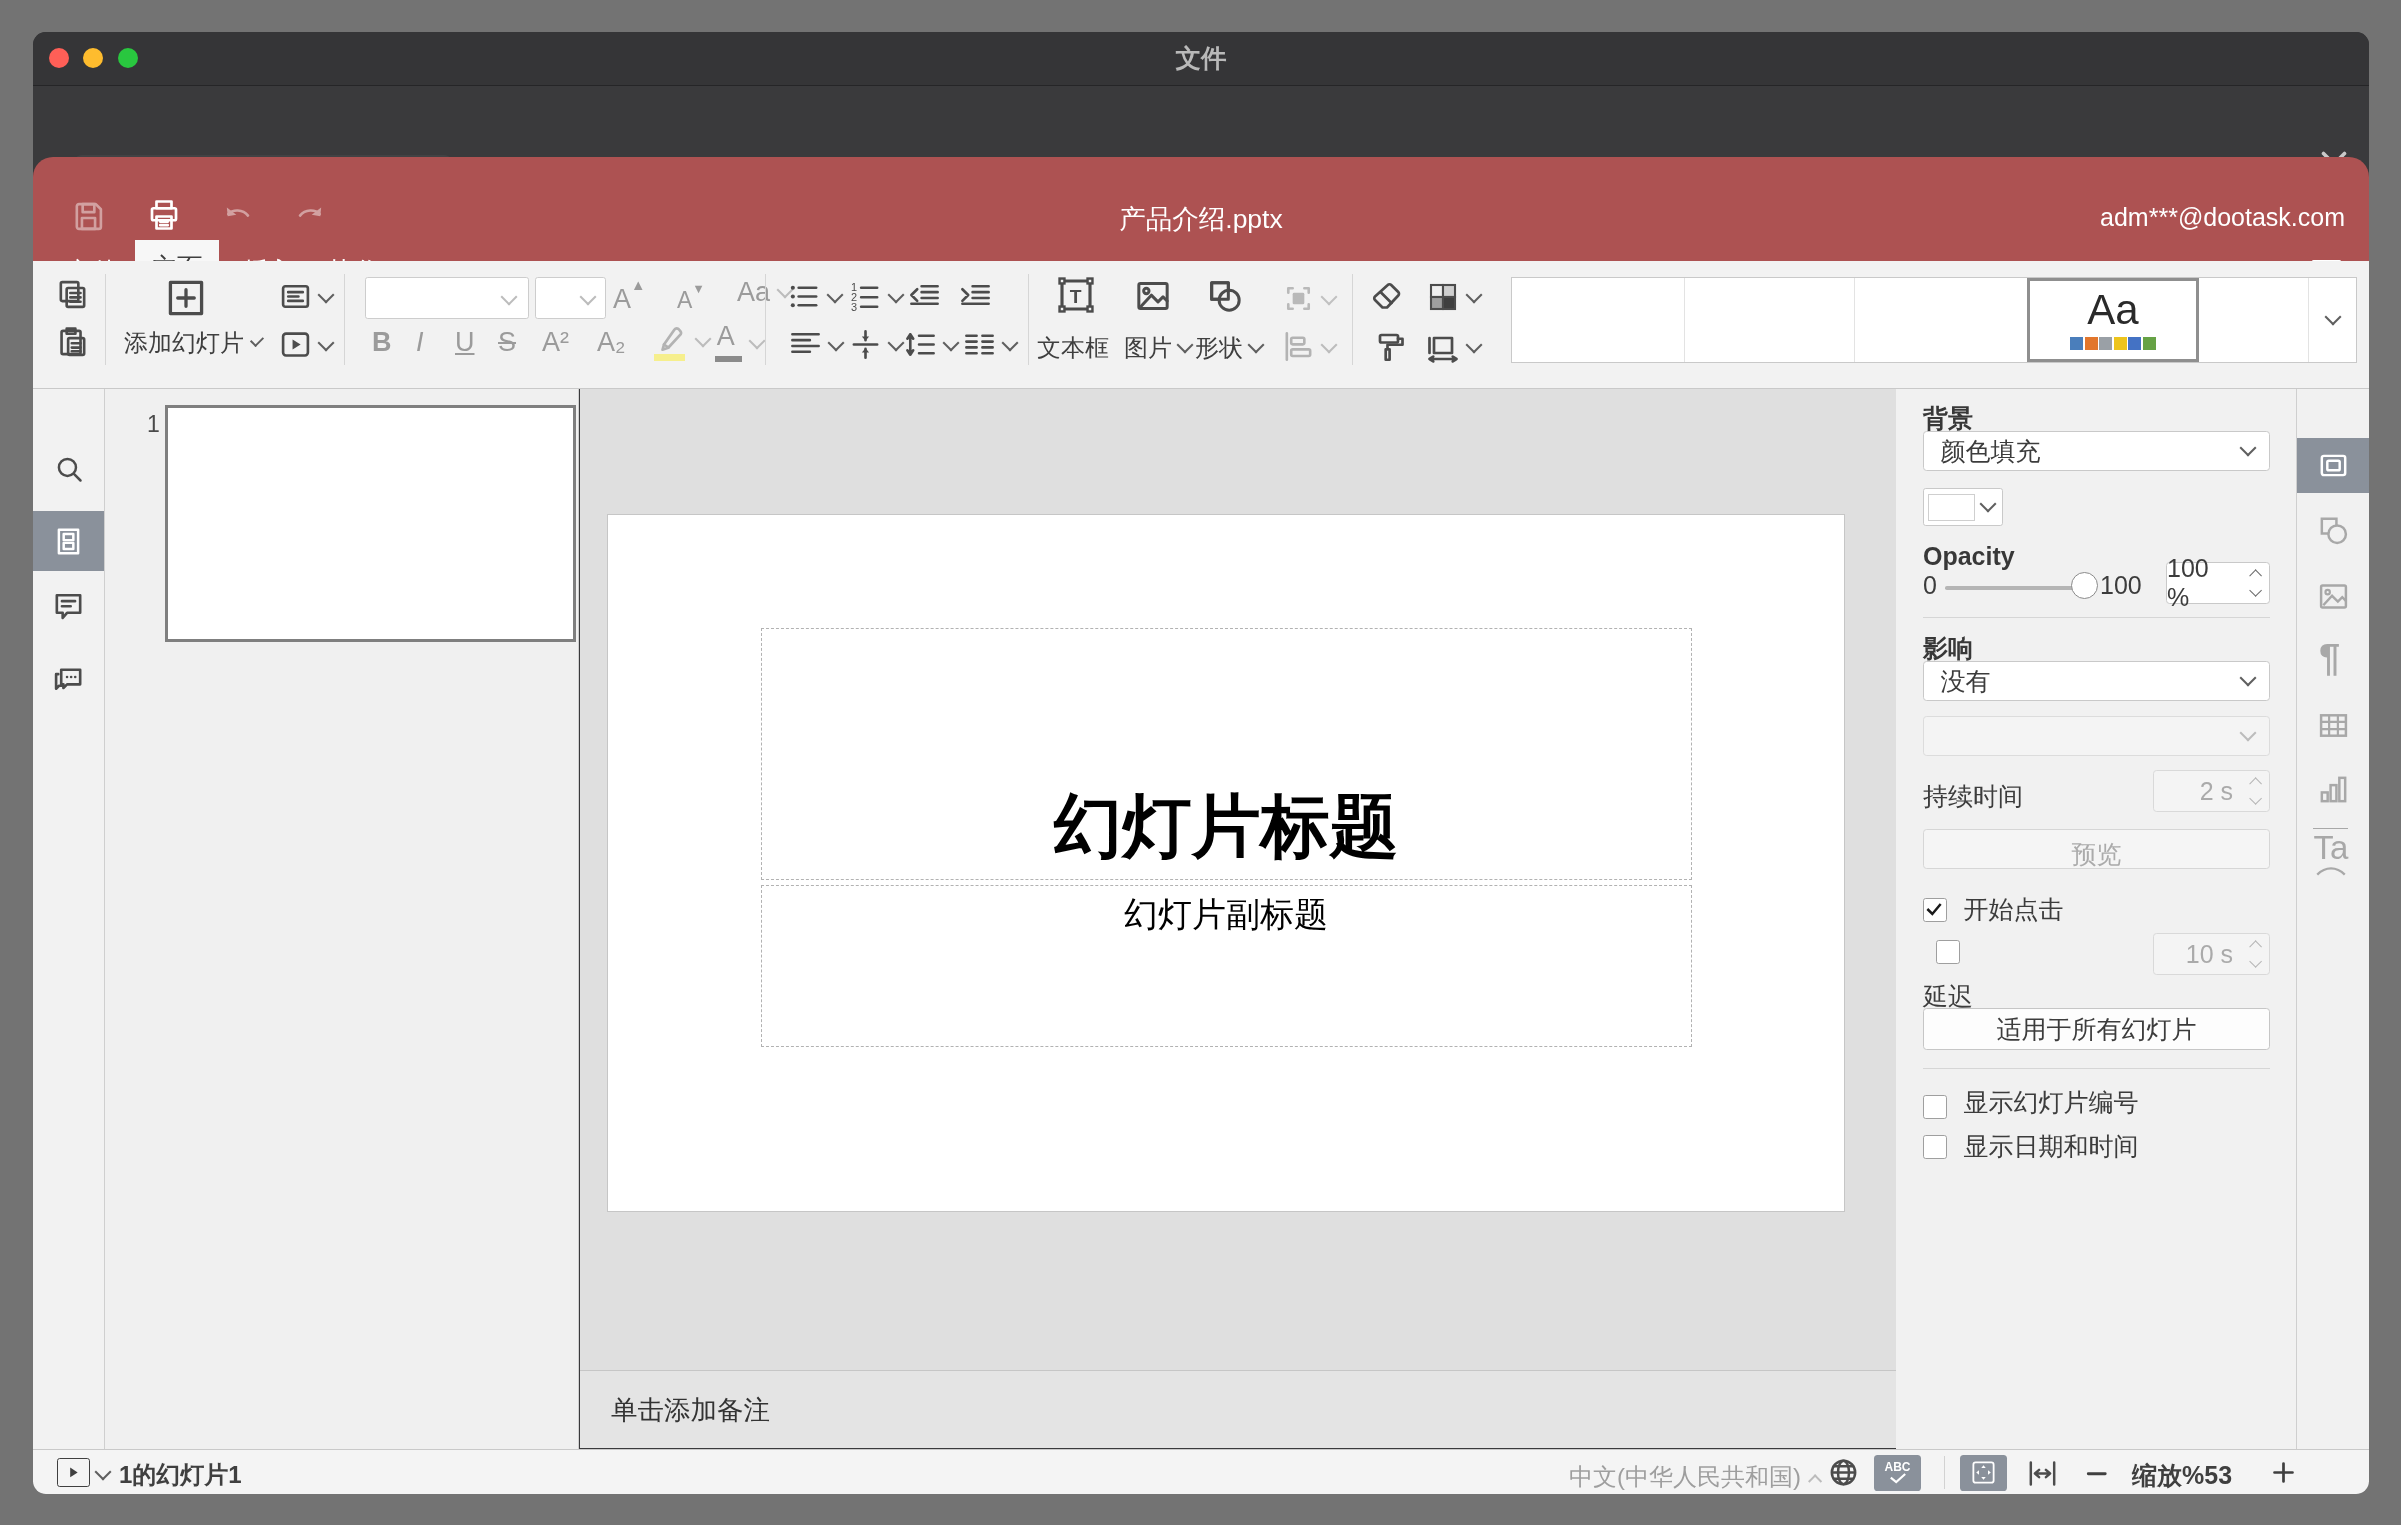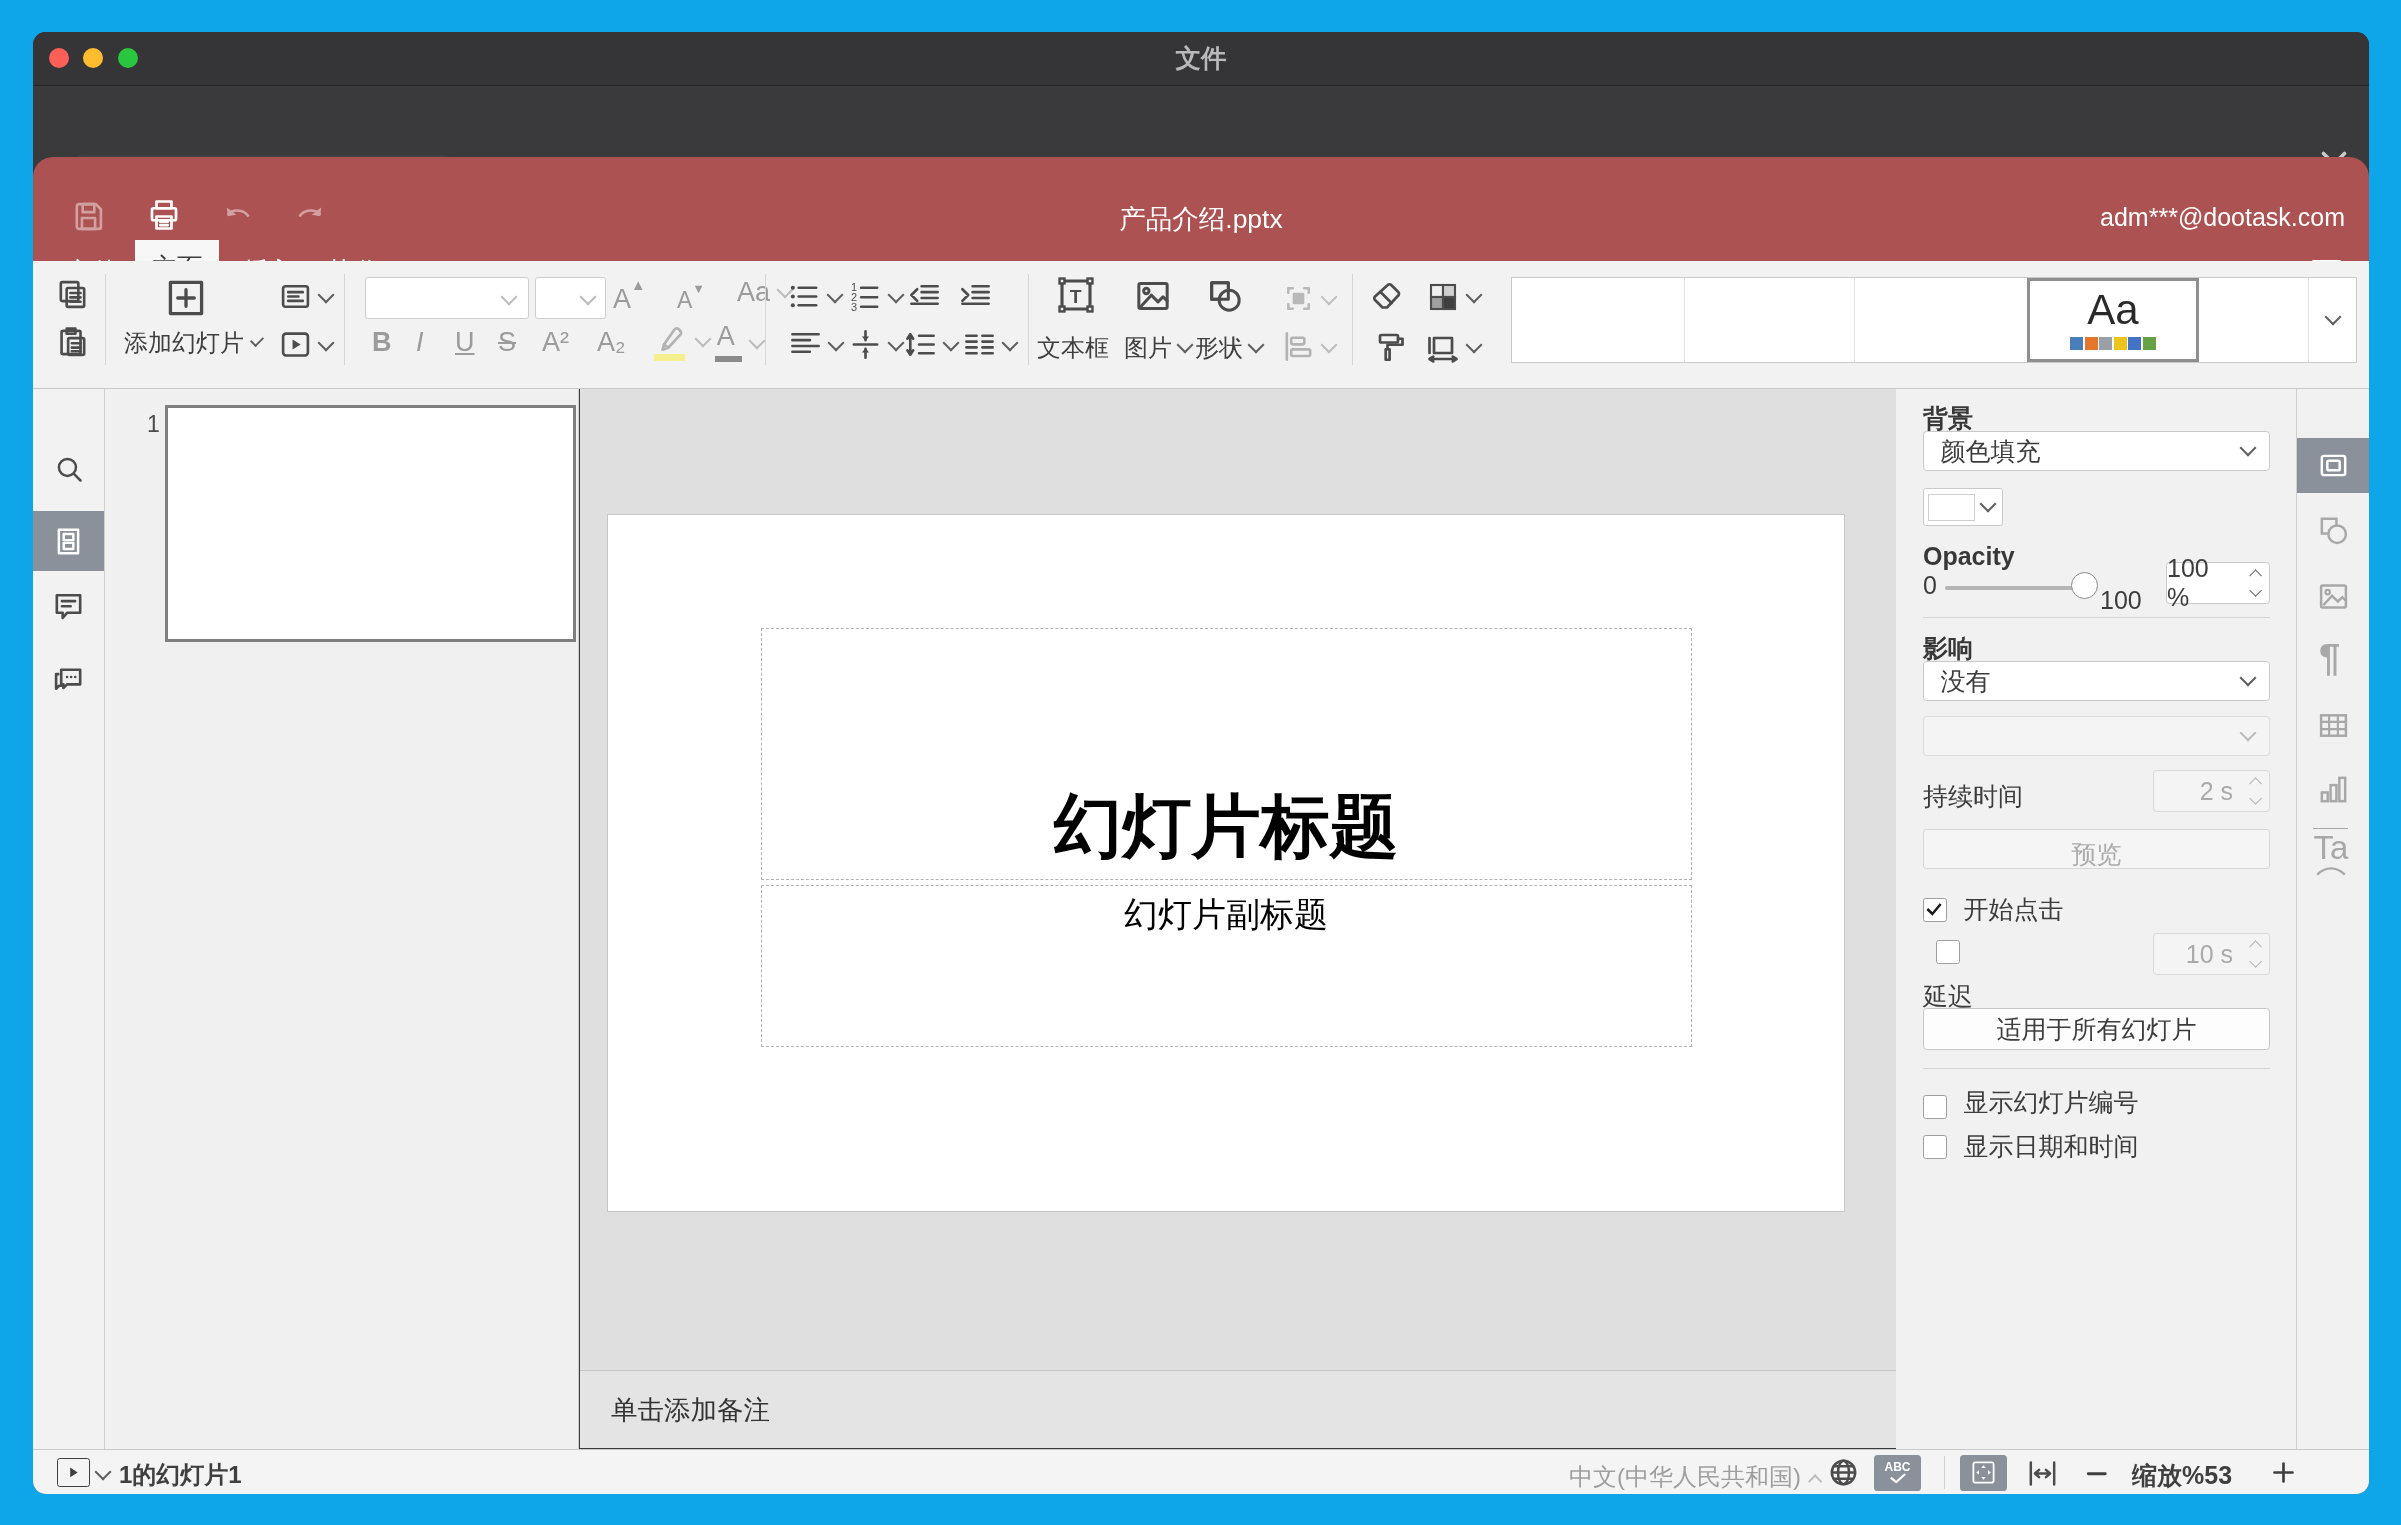--- a/index.html
+++ b/index.html
@@ -1,16 +1,16 @@
 <!DOCTYPE html>
 <html style="font-size:14.6px"><head>
 <meta charset="utf-8">
 <style>
   html,body{margin:0;padding:0;background:#000;}
-  #stage{position:relative;width:2401px;height:1526px;background:#0ea5e9;overflow:hidden;
+  #stage{position:relative;width:2401px;height:1526px;background:#737373;overflow:hidden;
          font-family:"Liberation Sans","DejaVu Sans",sans-serif;}
   .ab{position:absolute;}
   .ic{stroke:#4c4c4c;fill:none;stroke-width:1.8;stroke-linecap:round;stroke-linejoin:round;}
   .ic.dim{stroke:#b3b3b3;}
   .ic.white{stroke:#fff;}
   .chv{display:inline-block;width:10px;height:10px;border-right:2.3px solid #5f5f5f;border-bottom:2.3px solid #5f5f5f;transform:rotate(45deg);}
   .chv.dim{border-color:#bcbcbc;}
   .tl{font-size:24px;color:#3f3f3f;white-space:nowrap;}
   .vdiv{width:0.9px;background:#d6d6d6;}
   .select{background:#fff;border:0.9px solid #c9c9c9;border-radius:3.6px;display:flex;align-items:center;padding:0 16.4px;font-size:25px;color:#3c3c3c;}
@@ -366,21 +366,21 @@
         <i class="chv" style="margin-top:-5.5px;"></i>
       </div>
       <div class="ab" style="left:27px;top:99px;width:80px;height:38px;background:#fff;border:0.9px solid #c9c9c9;border-radius:2.7px;box-sizing:border-box;display:flex;align-items:center;">
         <span style="margin-left:3.6px;width:47px;height:27px;background:#fff;border:0.9px solid #cfcfcf;box-sizing:border-box;"></span>
         <i class="chv" style="margin-left:7.3px;margin-top:-5.5px;"></i>
       </div>
       <div class="ab seclabel" style="left:27px;top:153px;">Opacity</div>
       <span class="ab" style="left:27px;top:182px;font-size:25px;color:#3c3c3c;">0</span>
       <div class="ab" style="left:49px;top:197px;width:139px;height:3.6px;background:#b5b5b5;border-radius:1.8px;"></div>
       <div class="ab" style="left:175px;top:183px;width:27px;height:27px;border-radius:50%;background:#fff;border:1.8px solid #8a8a8a;box-sizing:border-box;"></div>
-      <span class="ab" style="left:204px;top:182px;font-size:25px;color:#3c3c3c;margin-top:15px;">100</span>
+      <span class="ab" style="left:204px;top:182px;font-size:25px;color:#3c3c3c;">100</span>
       <div class="ab spin enabled" style="left:270px;top:173px;width:104px;height:42px;">
         <span>100 %</span>
         <span class="arrows">
             <i class="up"></i>
             <i class="dn"></i>
           </span>
       </div>
       <div class="ab" style="left:27px;top:228px;width:347px;height:0.9px;background:#d6d6d6;"></div>
 
       <div class="ab seclabel" style="left:27px;top:243px;">影响</div>

